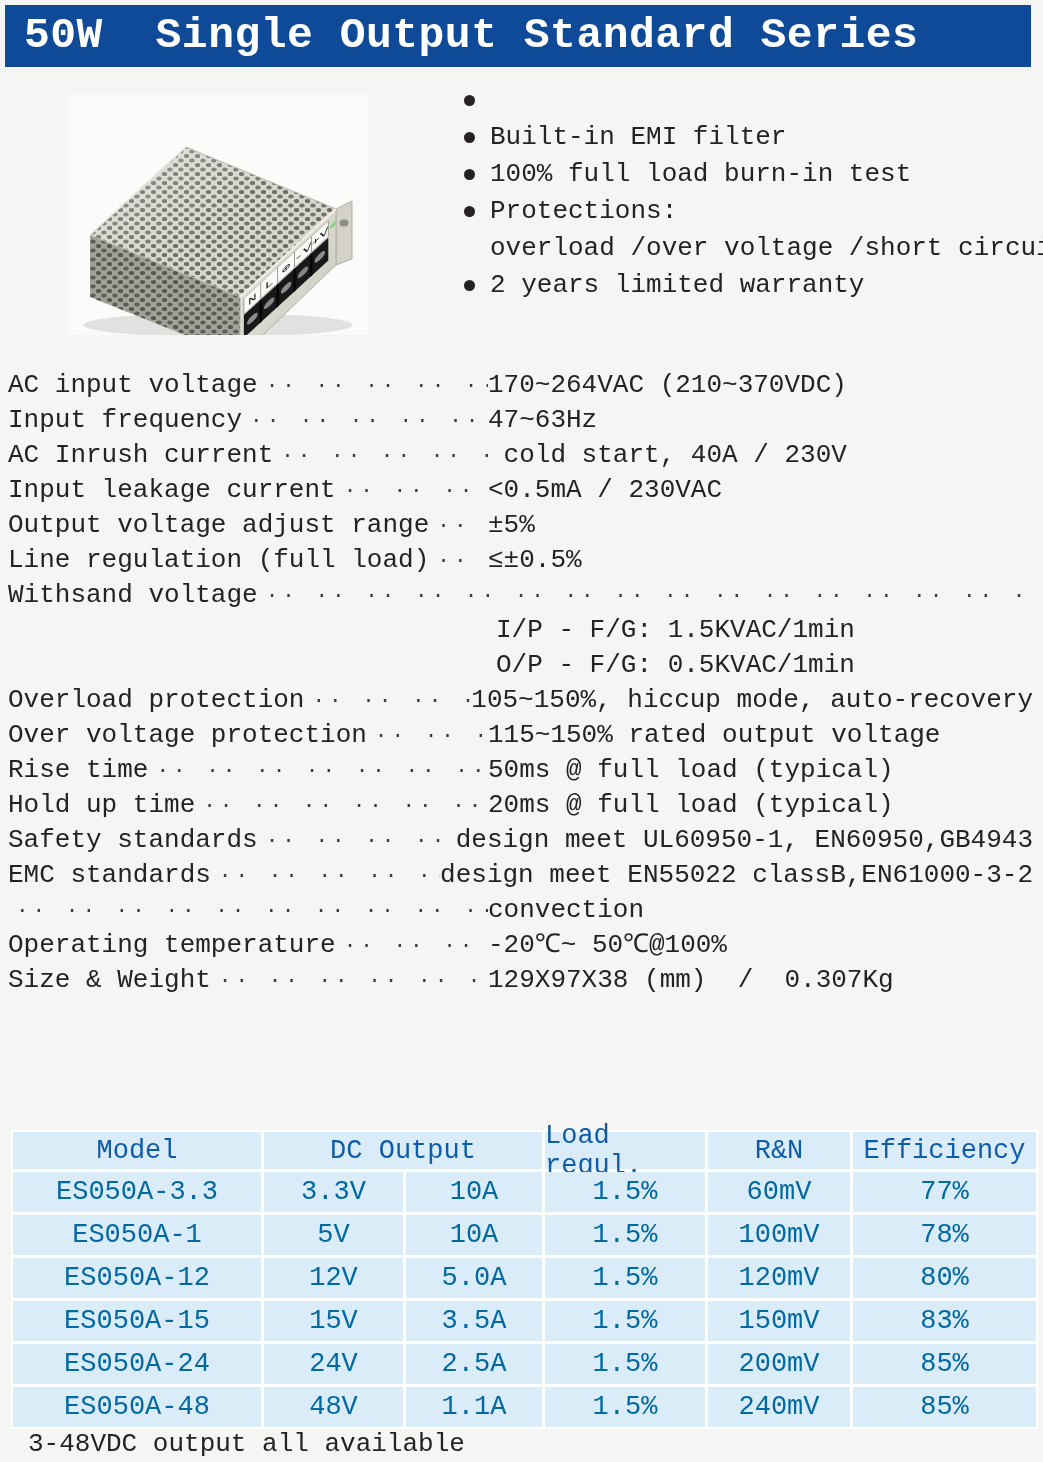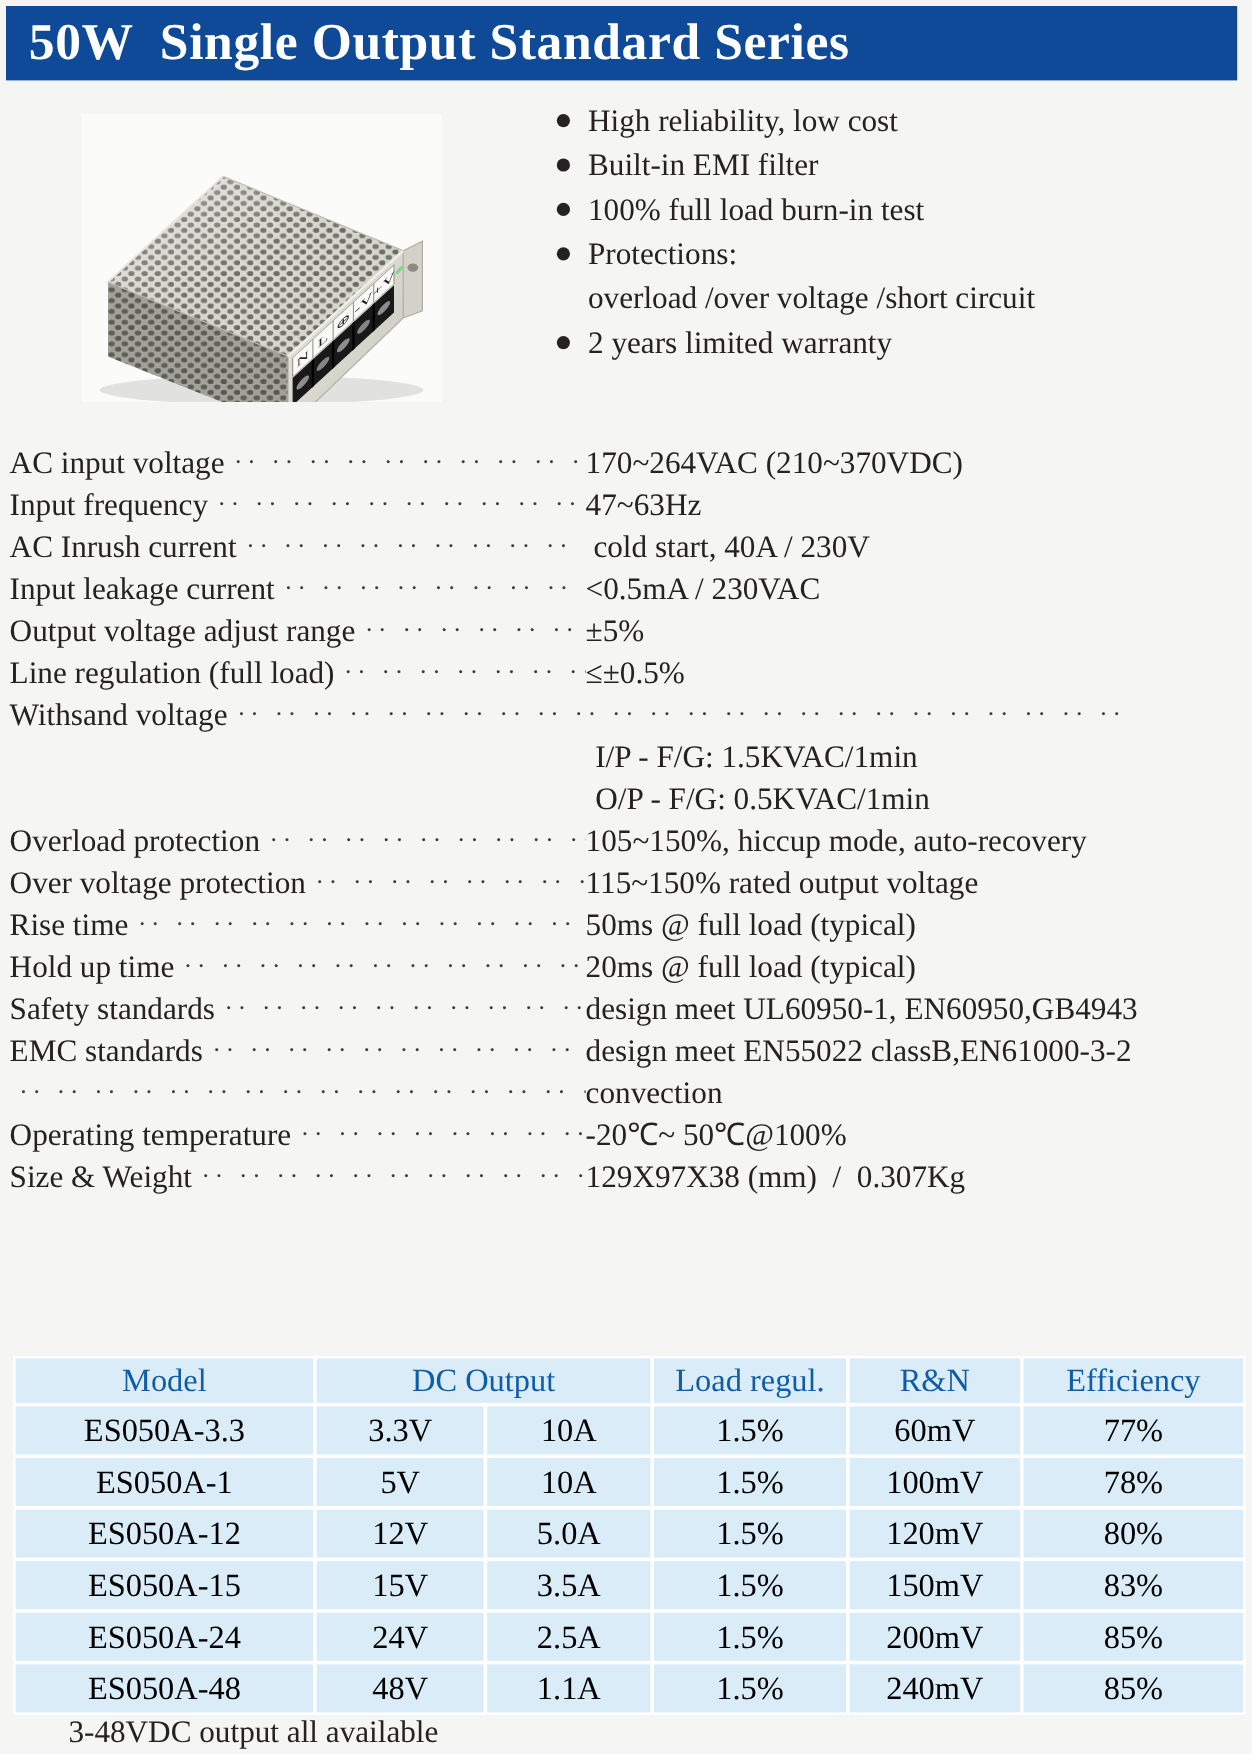--- a/index.html
+++ b/index.html
@@ -1,20 +1,20 @@
 <!DOCTYPE html>
 <html><head>
 <meta charset="utf-8">
 <style>
   html,body{margin:0;padding:0;}
   .page{
     position:relative;
     width:1043px;height:1462px;
     background:#f5f5f3;
-    font-family:Liberation Serif, serif;
+    font-family:Liberation Mono, monospace;
     color:#262223;
     overflow:hidden;
   }
   
   .title-bar{
     position:absolute;left:5px;top:5px;width:1026px;height:62px;
     background:#0e4a98;
     color:#ffffff;
     font-size:43px;font-weight:bold;
     line-height:62px;
@@ -67,31 +67,31 @@
     position:absolute;left:11px;top:1130px;
     display:grid;
     grid-template-columns:248px 139px 136px 160px 142px 183px;
     gap:3px;
     background:#ffffff;
     padding:2px;
   }
   .cell{
     background:#d9ecf8;
     display:flex;align-items:center;justify-content:center;
-    font-size:27px;color:#000000;
+    font-size:27px;color:#0369a1;
     height:40px;
   }
   .cell.head{
     height:37px;color:#0f5ca8;
   }
   .cell.span2{grid-column:2 / 4;}
   
   .footer-note{
     position:absolute;left:28px;top:1428px;
-    font-size:26px;line-height:32px;margin-left:29px;
+    font-size:26px;line-height:32px;
   }
 </style>
 </head>
 <body>
 
 <div class="page">
 
   <div class="title-bar">50W  Single Output Standard Series</div>
 
   <div class="photo-box">
@@ -148,21 +148,20 @@
       <polygon points="22,140 118,52 268,114 172,202" fill="url(#perf)" stroke="#b8b6ae" stroke-width="1"></polygon>
       <polygon points="22,140 118,52 268,114 172,202" fill="url(#sheen)"></polygon>
       <line x1="172" y1="202" x2="268" y2="114" stroke="#f0efe8" stroke-width="2"></line>
       <line x1="22" y1="140" x2="118" y2="52" stroke="#e8e6de" stroke-width="1.5"></line>
     </svg>
   </div>
 
   <div class="features">
     <div class="feature">
       <span class="bullet-dot"><i></i></span>
-      <span>High reliability, low cost</span>
     </div>
     <div class="feature">
       <span class="bullet-dot"><i></i></span>
       <span>Built-in EMI filter</span>
     </div>
     <div class="feature">
       <span class="bullet-dot"><i></i></span>
       <span>100% full load burn-in test</span>
     </div>
     <div class="feature">

